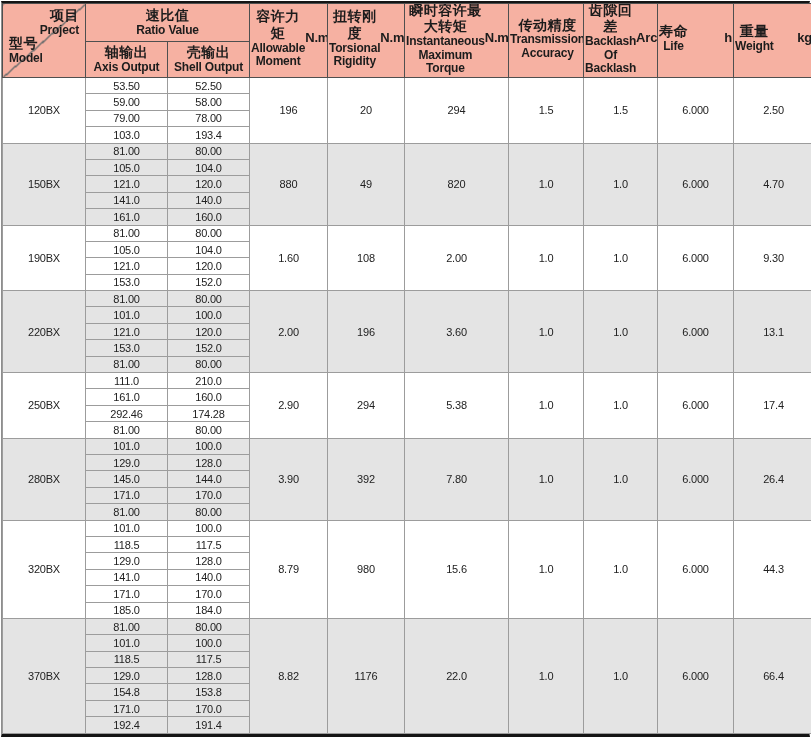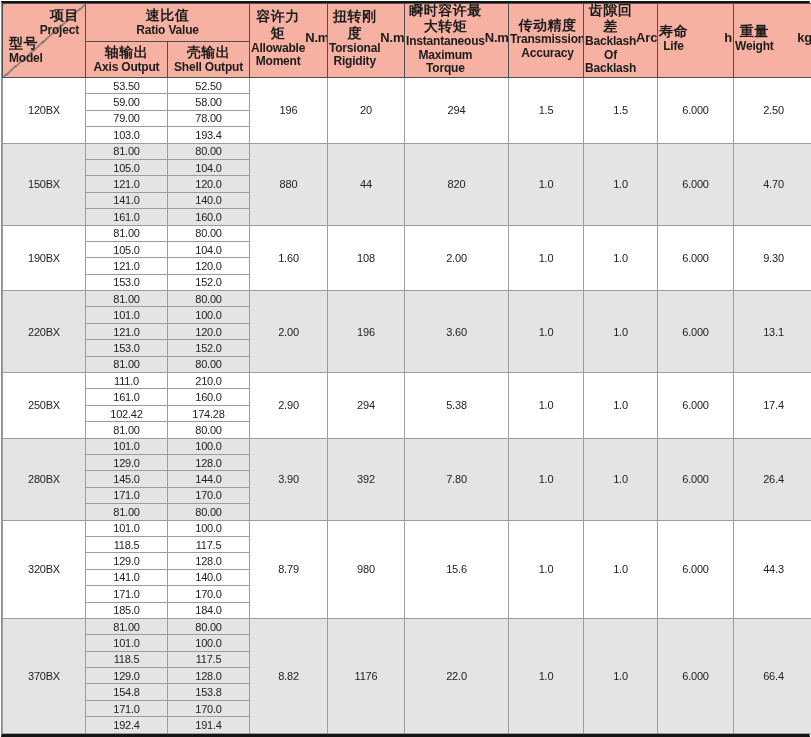--- a/index.html
+++ b/index.html
@@ -199,21 +199,21 @@
         </tr>
         <tr class="band-white">
           <td>103.0</td>
           <td>193.4</td>
         </tr>
         <tr class="band-gray">
           <td rowspan="5">150BX</td>
           <td>81.00</td>
           <td>80.00</td>
           <td rowspan="5">880</td>
-          <td rowspan="5">44</td>
+          <td rowspan="5">49</td>
           <td rowspan="5">820</td>
           <td rowspan="5">1.0</td>
           <td rowspan="5">1.0</td>
           <td rowspan="5">6.000</td>
           <td rowspan="5">4.70</td>
         </tr>
         <tr class="band-gray">
           <td>105.0</td>
           <td>104.0</td>
         </tr>
@@ -291,21 +291,21 @@
           <td rowspan="4">1.0</td>
           <td rowspan="4">1.0</td>
           <td rowspan="4">6.000</td>
           <td rowspan="4">17.4</td>
         </tr>
         <tr class="band-white">
           <td>161.0</td>
           <td>160.0</td>
         </tr>
         <tr class="band-white">
-          <td>102.42</td>
+          <td>292.46</td>
           <td>174.28</td>
         </tr>
         <tr class="band-white">
           <td>81.00</td>
           <td>80.00</td>
         </tr>
         <tr class="band-gray">
           <td rowspan="5">280BX</td>
           <td>101.0</td>
           <td>100.0</td>

